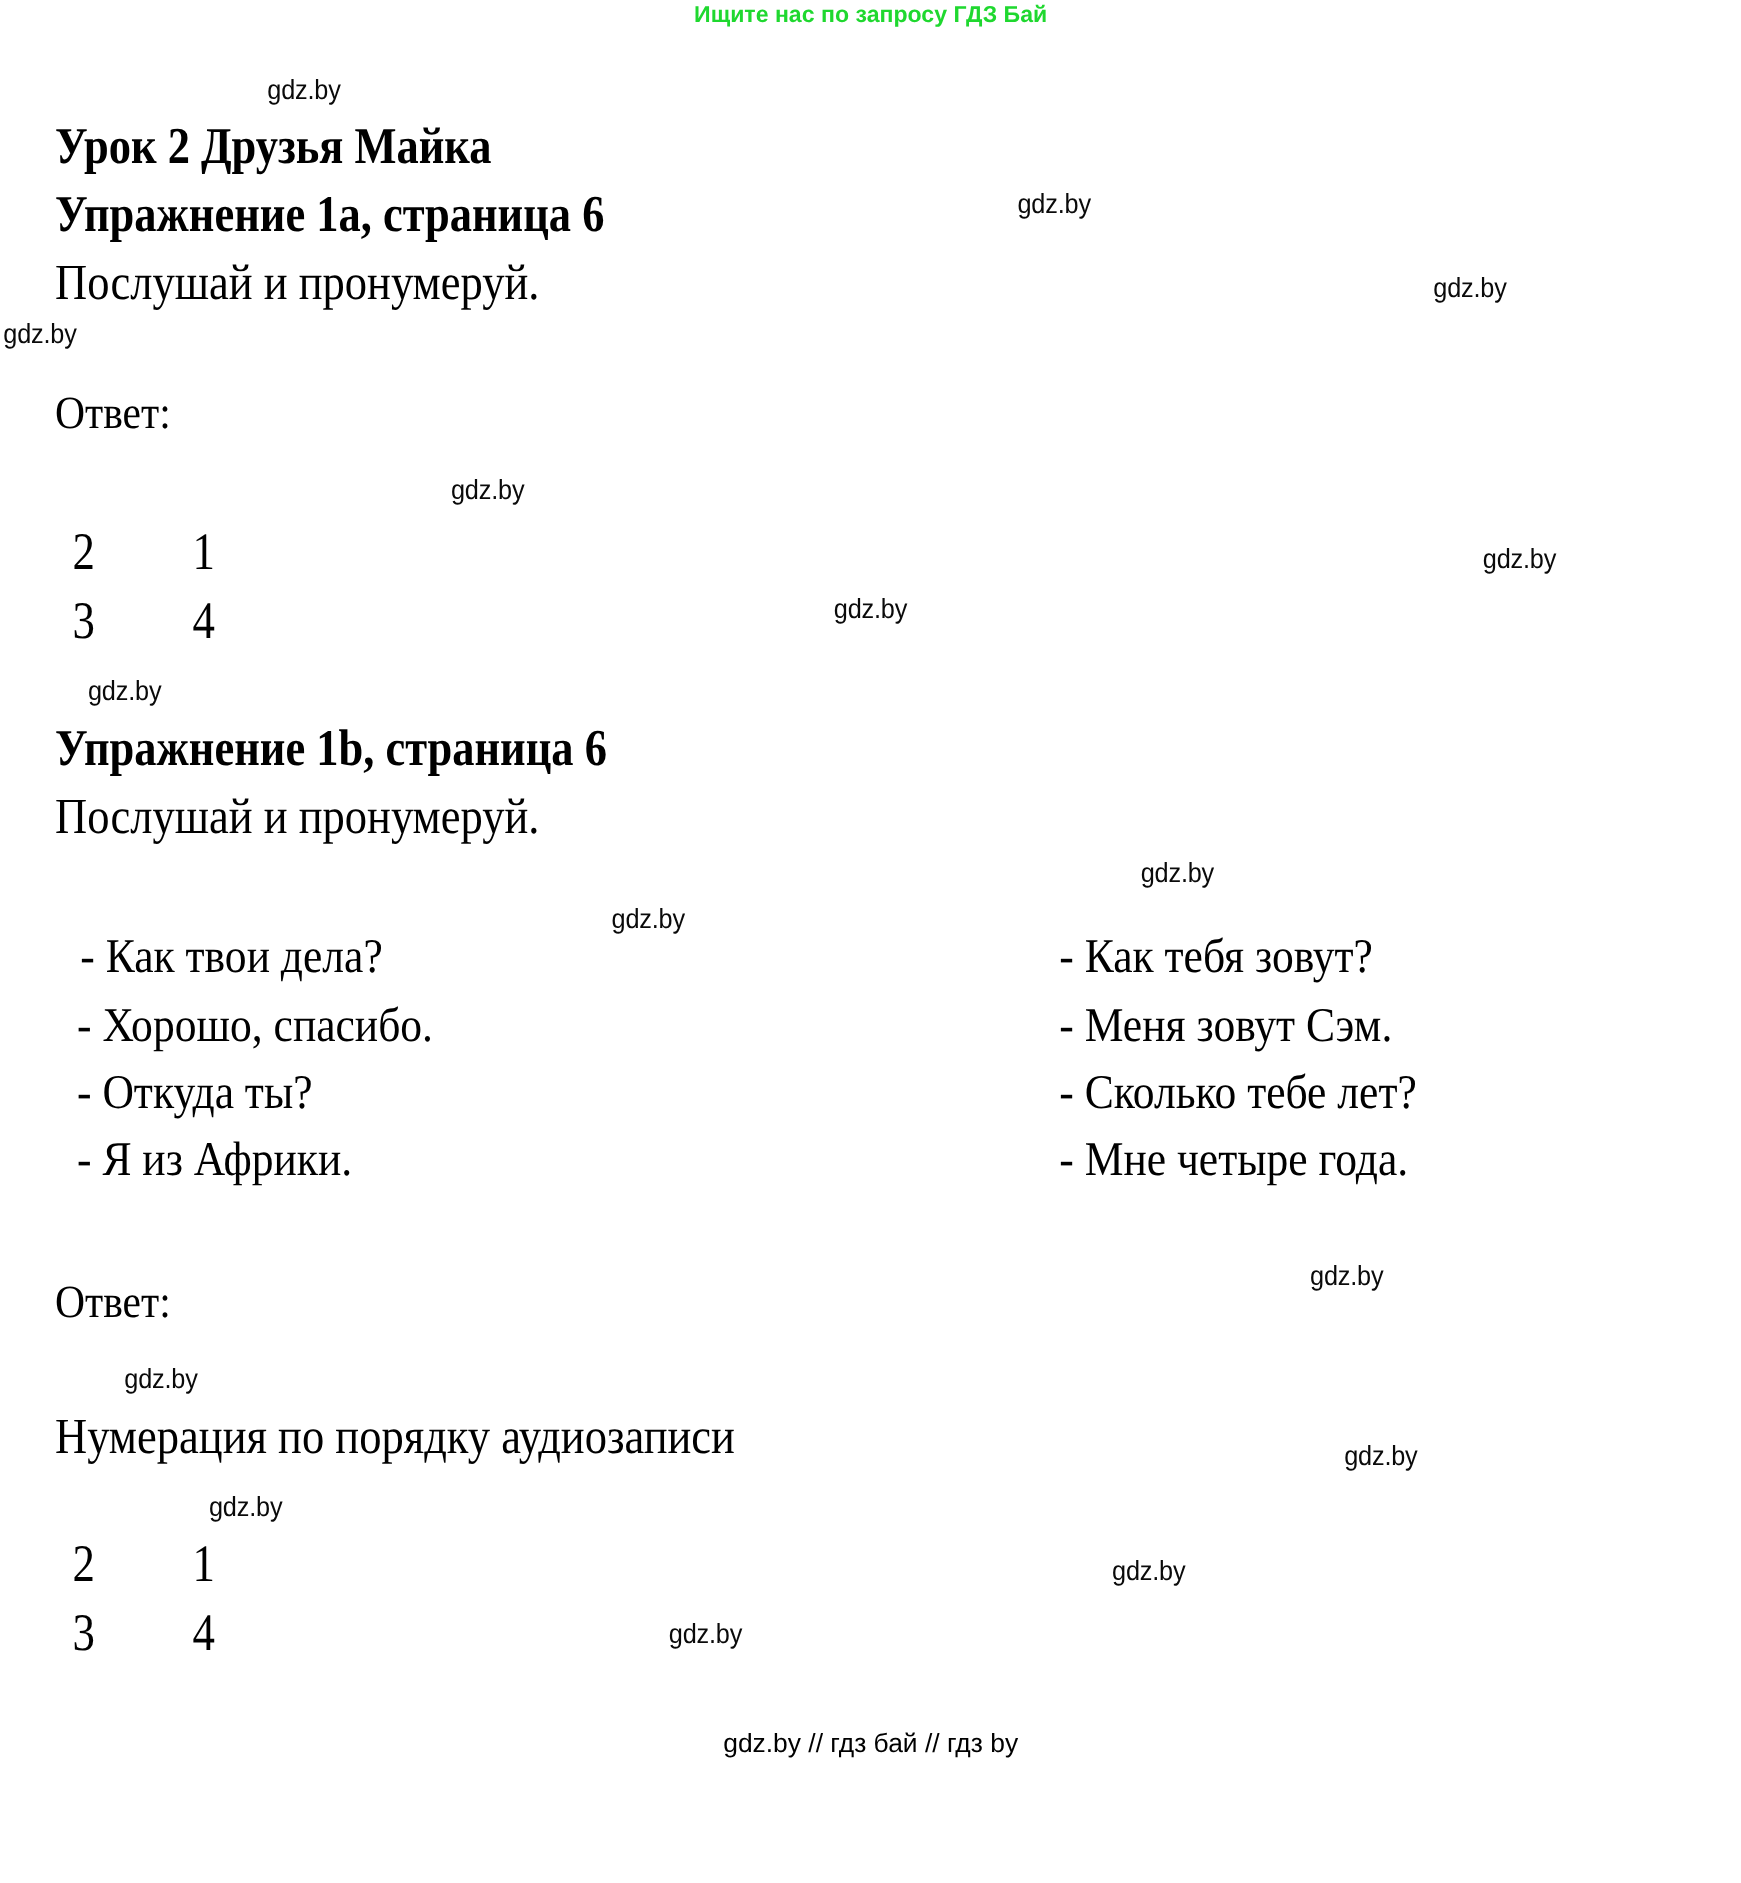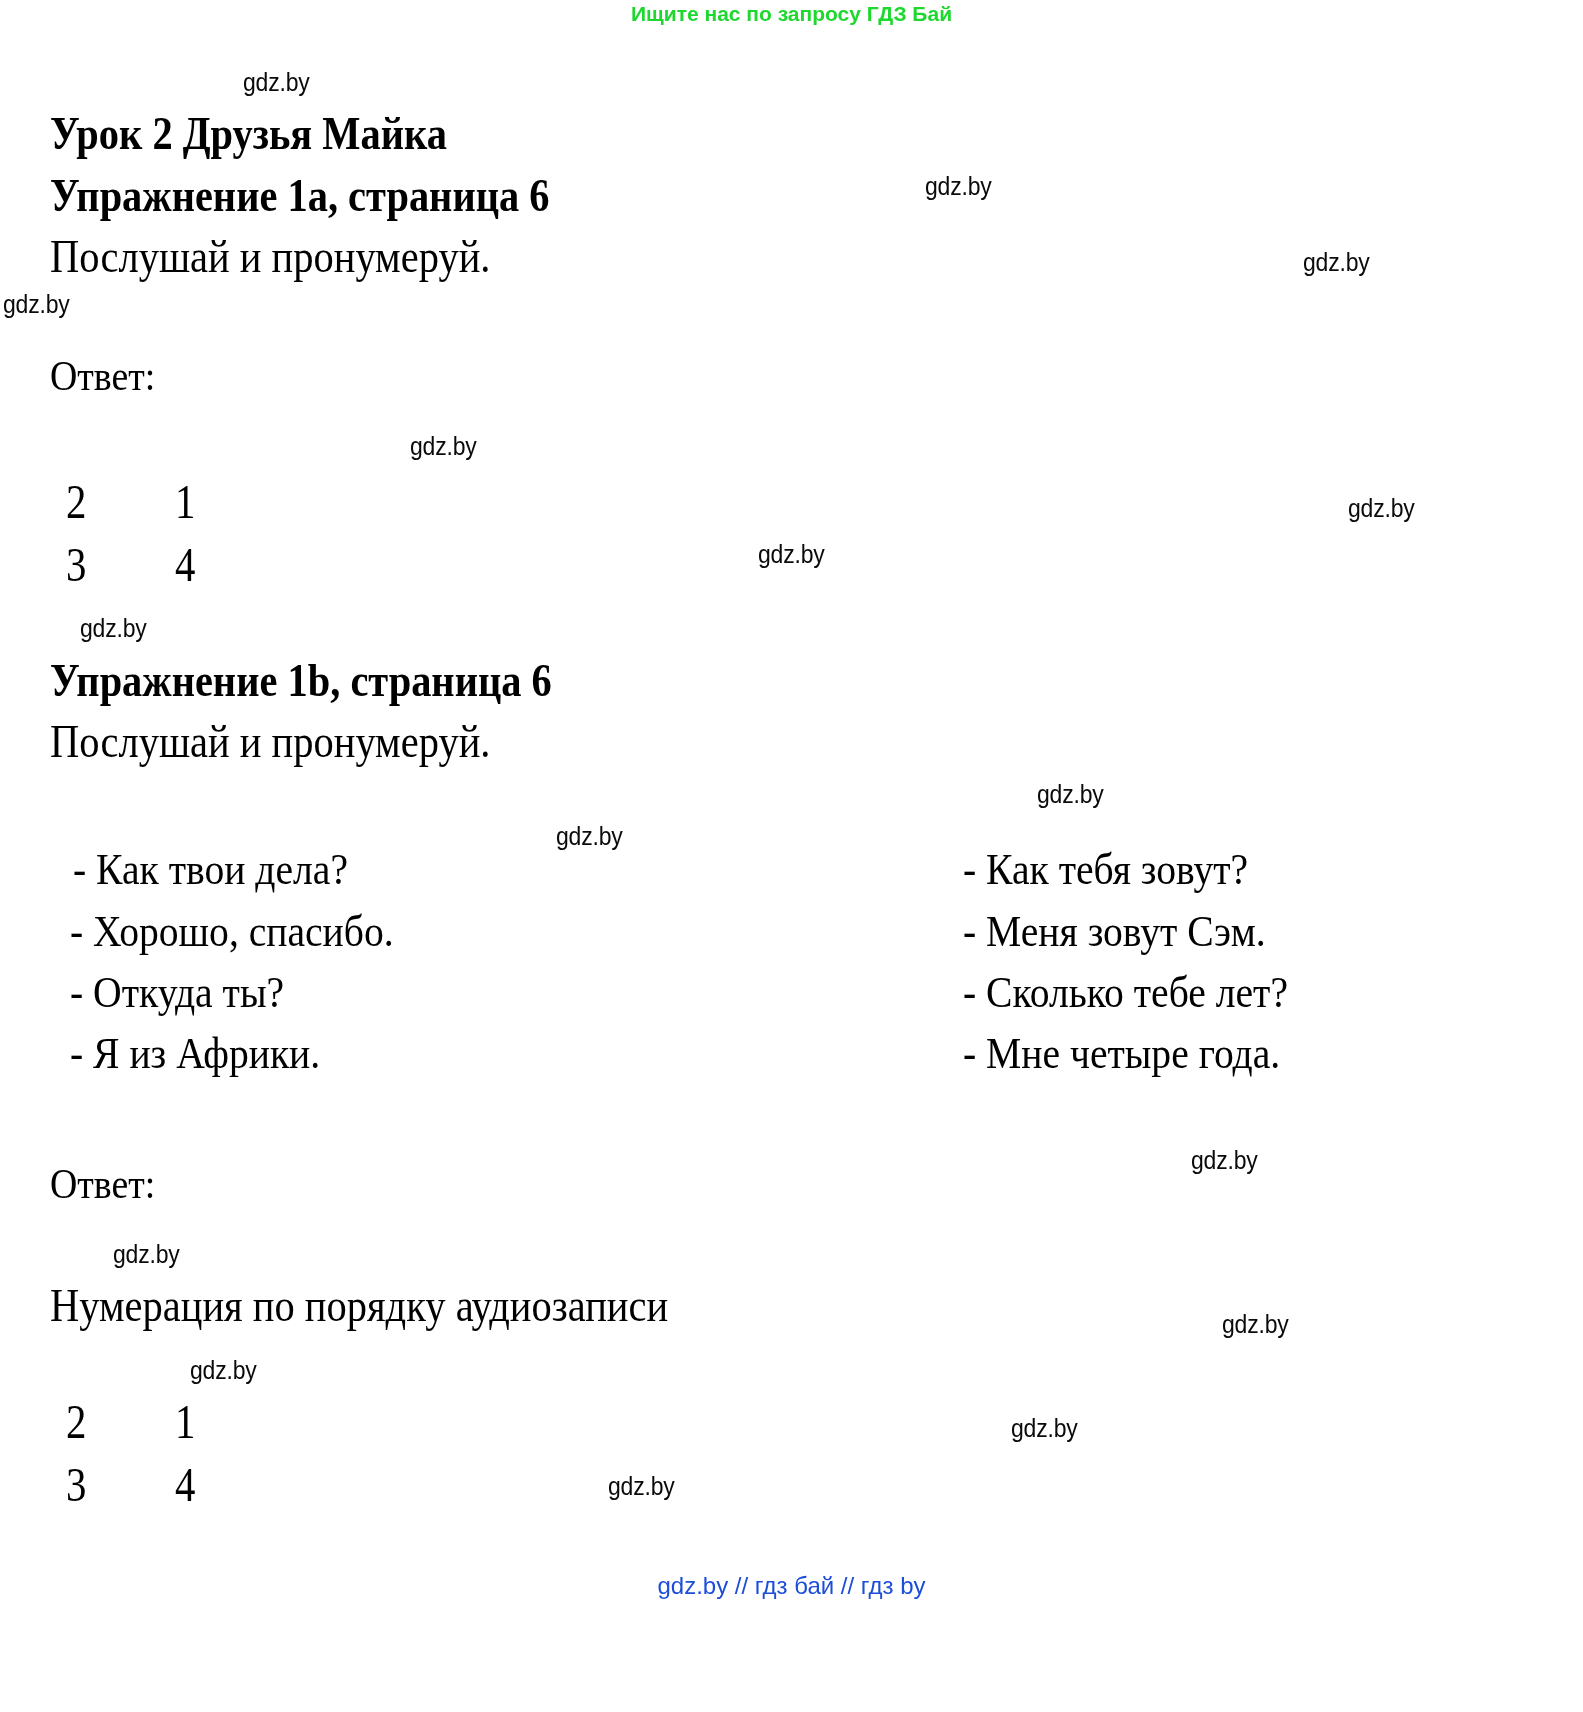--- a/index.html
+++ b/index.html
@@ -172,15 +172,15 @@
 
   <div class="body-text" style="left:50px; top:1163px;">Ответ:</div>
 
   <div class="h-plain" style="left:50px; top:1283px;">Нумерация по порядку аудиозаписи</div>
 
   <div class="num" style="left:66px; top:1398px;">2</div>
   <div class="num" style="left:175px; top:1398px;">1</div>
   <div class="num" style="left:66px; top:1461px;">3</div>
   <div class="num" style="left:175px; top:1461px;">4</div>
 
-  <div class="footer" style="top: 1572px; color: #1d4ed8;">gdz.by  //  гдз бай  //  гдз by</div>
+  <div class="footer" style="top: 1572px; color: #000000;">gdz.by  //  гдз бай  //  гдз by</div>
 
 </div>
 
 </body></html>

